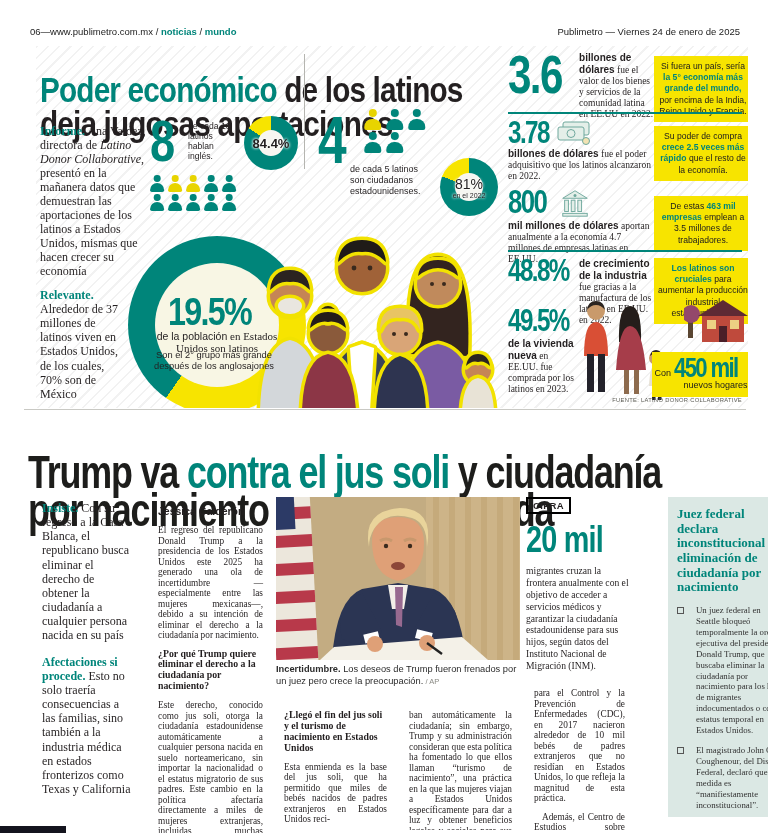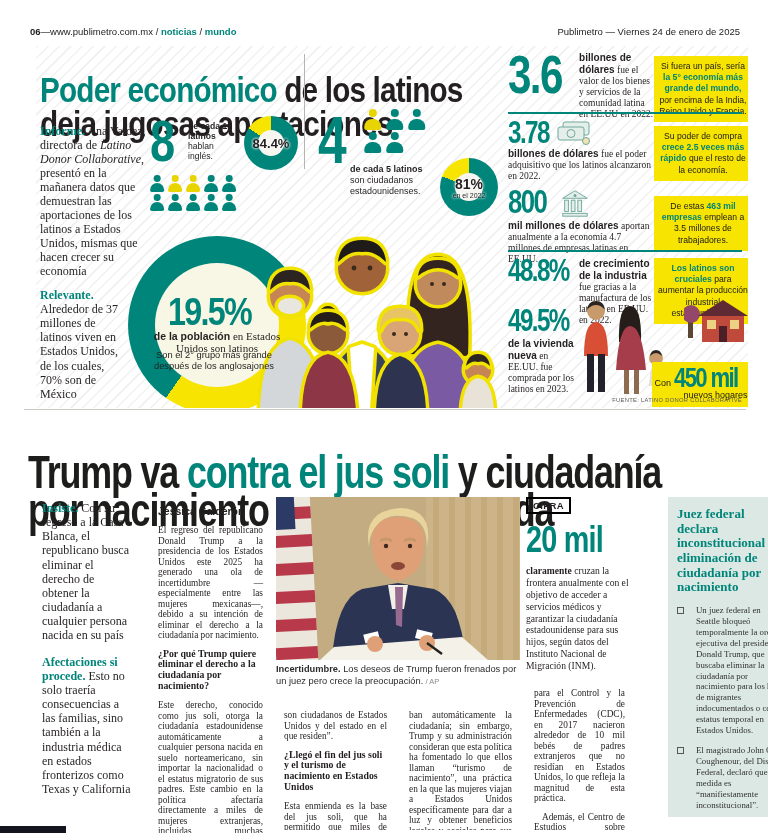--- a/index.html
+++ b/index.html
@@ -1,21 +1,21 @@
 <!DOCTYPE html>
 <html style="--teal: #00857a; --yellow: #f7e400; --dark: #231f20; --factbox_bg: #dbe8e4;"><head>
 <meta charset="utf-8">
 <style>
   html,body{margin:0;padding:0}
   body{width:768px;height:833px;position:relative;background:#fff;color:#231f20;
        font-family:"Liberation Serif",serif;overflow:hidden}
   .abs{position:absolute}
   .sans{font-family:"Liberation Sans",sans-serif}
   .teal{color:var(--teal)}
-  b,strong{font-weight:700}
+  b,strong{font-weight:400}
 
   
   .masthead{position:absolute;top:26px;left:30px;width:710px;display:flex;
             justify-content:space-between;font:9.5px "Liberation Sans",sans-serif;color:#222}
   .masthead .sec{color:var(--teal);font-weight:700}
 
   
   .ig{position:absolute;left:36px;top:46px;width:712px;height:362px;overflow:hidden;
       background:repeating-linear-gradient(135deg,rgba(0,0,0,.05) 0 1.6px,transparent 1.6px 8px)}
   .ig-title{position:absolute;left:4px;top:4px;font:700 35px/0.96 "Liberation Sans",sans-serif;letter-spacing:-1px}
@@ -281,21 +281,21 @@
   <svg class="abs" style="left:648px;top:250px" width="64" height="52" viewBox="0 0 64 52">
     <rect x="4" y="24" width="5" height="18" fill="#5a4632"></rect>
     <circle cx="7" cy="18" r="9" fill="#93486b"></circle>
     <rect x="18" y="18" width="42" height="28" fill="#bf4a3c"></rect>
     <polygon points="14,20 39,4 64,20" fill="#5f2a34"></polygon>
     <rect x="23" y="24" width="9" height="9" fill="#ecd083"></rect>
     <rect x="46" y="24" width="9" height="9" fill="#ecd083"></rect>
     <rect x="35" y="30" width="8" height="16" fill="#4a1f28"></rect>
   </svg>
 
-  <div class="yb" style="left:616px;top:316px;width:94px">
+  <div class="yb" style="left:616px;top:306px;width:94px">
     <div style="display:flex;align-items:flex-end;justify-content:center;gap:3px">
       <span style="font-size:9px">Con</span>
       <span class="bignum" style="font-size:27px;transform:scaleX(.82)">450 mil</span>
     </div>
     <div style="text-align:right;font-size:9px">nuevos hogares.</div>
   </div>
 
   <div class="src">FUENTE: LATINO DONOR COLLABORATIVE</div>
 </section>
 
@@ -346,35 +346,34 @@
     <circle cx="99" cy="147" r="8" fill="#dfa077"></circle>
     <circle cx="151" cy="146" r="8" fill="#dfa077"></circle>
     <line x1="151" y1="146" x2="166" y2="157" stroke="#222" stroke-width="2.4"></line>
   </svg>
 </figure>
 <figcaption class="caption">
   <span class="cl">Incertidumbre.</span><span> Los deseos de Trump fueron frenados por un juez pero crece la preocupación.</span><span class="cr"> / AP</span>
 </figcaption>
 
 <div class="bodycol" style="left:276px;top:702px;width:119px;height:128px">
-  <p>son ciudadanos de Estados Unidos y del estado en el que residen”.</p>
   <p class="bh">¿Llegó el fin del jus soli y el turismo de nacimiento en Estados Unidos</p>
   <p>Esta enmienda es la base del jus soli, que ha permitido que miles de bebés nacidos de padres extranjeros en Estados Unidos reci-</p>
 </div>
 
 <div class="bodycol" style="left:401px;top:702px;width:119px;height:128px">
   <p>ban automáticamente la ciudadanía; sin embargo, Trump y su administración consideran que esta política ha fomentado lo que ellos llaman “turismo de nacimiento”, una práctica en la que las mujeres viajan a Estados Unidos específicamente para dar a luz y obtener beneficios legales y sociales para sus hijos.</p>
   <p class="ind">Según datos de los Centros</p>
 </div>
 
 <div class="bodycol" style="left:526px;top:497px;width:107px;height:336px;text-align:left">
   <div style="margin-bottom:16px">
     <span class="cifra-label">CIFRA</span>
     <span class="cifra-num">20 mil</span>
-    <div class="cifra-text"><b>claramente</b><span> cruzan la frontera anualmente con el objetivo de acceder a servicios médicos y garantizar la ciudadanía estadounidense para sus hijos, según datos del Instituto Nacional de Migración (INM).</span></div>
+    <div class="cifra-text"><b>migrantes</b><span> cruzan la frontera anualmente con el objetivo de acceder a servicios médicos y garantizar la ciudadanía estadounidense para sus hijos, según datos del Instituto Nacional de Migración (INM).</span></div>
   </div>
   <p style="text-align:justify">para el Control y la Prevención de Enfermedades (CDC), en 2017 nacieron alrededor de 10 mil bebés de padres extranjeros que no residían en Estados Unidos, lo que refleja la magnitud de esta práctica.</p>
   <p class="ind" style="text-align:justify">Además, el Centro de Estudios sobre Inmigración (CIS, por sus siglas en inglés) calcula que anualmente se registran unos 36 mil casos de “turismo de parto”.</p>
 </div>
 
 <aside class="factbox">
   <h3>Juez federal declara inconstitucional la eliminación de ciudadanía por nacimiento</h3>
   <div class="fb-item">
       <span class="sq"></span>
       <span>Un juez federal en Seattle bloqueó temporalmente la orden ejecutiva del presidente Donald Trump, que buscaba eliminar la ciudadanía por nacimiento para los hijos de migrantes indocumentados o con estatus temporal en Estados Unidos.</span>

